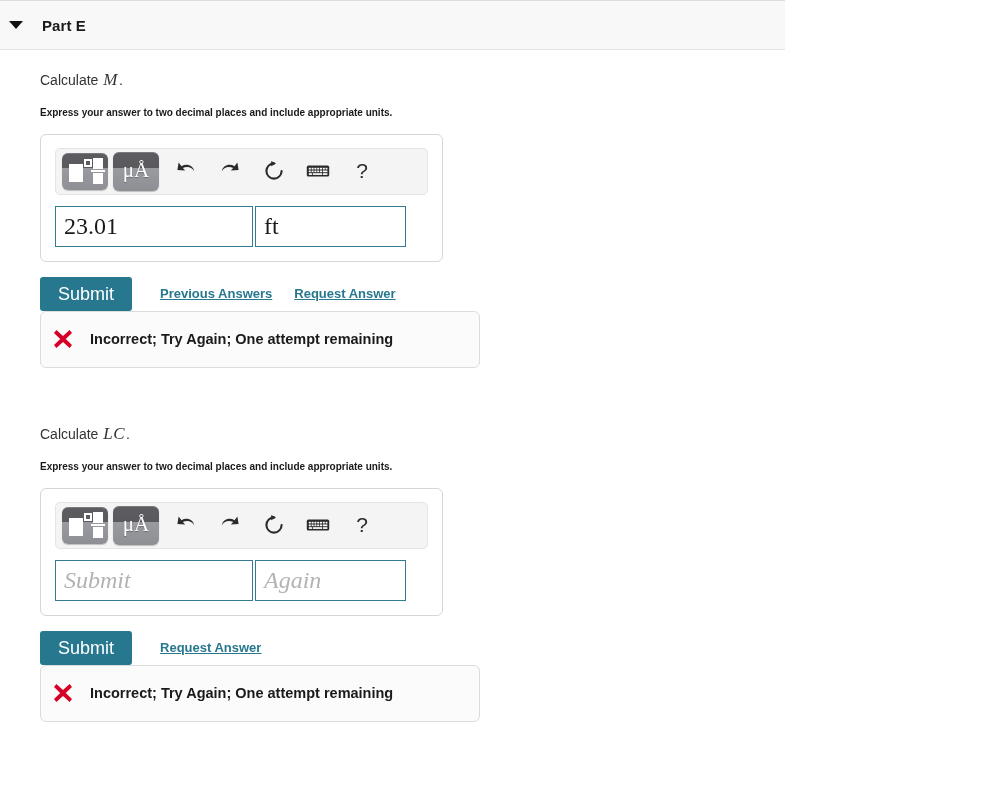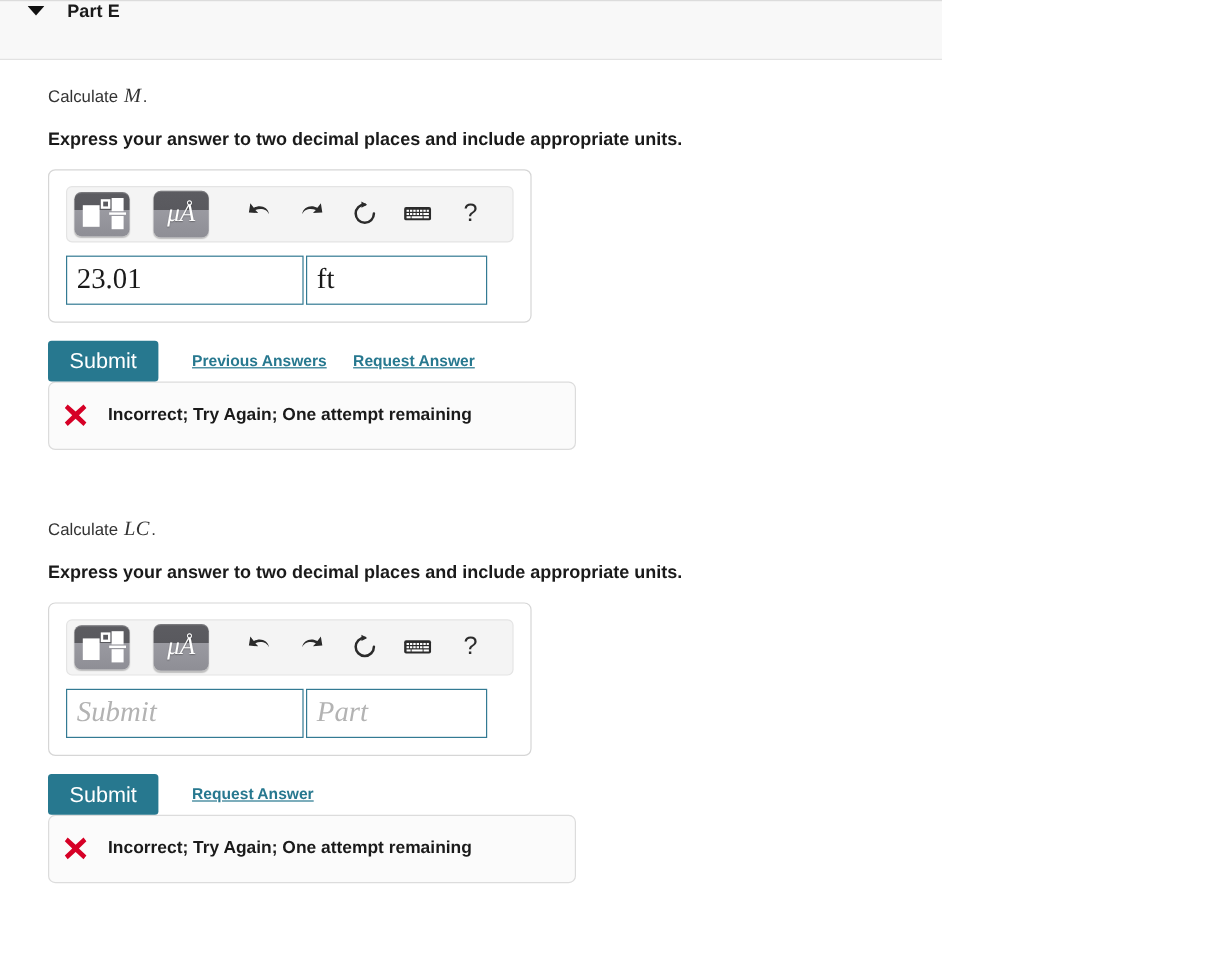--- a/index.html
+++ b/index.html
@@ -24,21 +24,22 @@
 
   
   .part-header {
     width: 785px;
     box-sizing: border-box;
     background: #f8f8f8;
     border-top: 1px solid #e2e2e2;
     border-bottom: 1px solid #e2e2e2;
     height: 50px;
     display: flex;
-    padding-left: 22px;
+    align-items: center;
+    padding-left: 8px;
   }
   .part-header.first { border-top: 1px solid #dcdcdc; }
 
   .caret {
     width: 16px;
     height: 16px;
     margin-right: 18px;
     flex: 0 0 auto;
     display: flex;
     align-items: center;
@@ -68,21 +69,21 @@
   }
   .mathvar {
     font-family: "Liberation Serif", serif;
     font-style: italic;
     font-size: 17px;
     letter-spacing: 0.5px;
     padding: 0 1px;
   }
 
   .instruction {
-    font-size: 15px;
+    font-size: 10px;
     font-weight: bold;
     color: #1a1a1a;
     margin-top: 14px;
     line-height: 1.4;
   }
 
   
   .answer-box {
     margin-top: 14px;
     width: 403px;
@@ -101,27 +102,26 @@
     display: flex;
     align-items: center;
     padding: 0 6px;
     box-sizing: border-box;
   }
 
   .tb-btn {
     width: 46px;
     height: 37px;
     border-radius: 6px;
-    margin-right: 20px;
+    margin-right: 5px;
     background: linear-gradient(180deg, #5c5c61 0%, #59595e 40%, #9a9aa1 41%, #8e8e95 100%);
     box-shadow: inset 0 1px 0 rgba(255,255,255,0.18), 0 1px 1px rgba(0,0,0,0.22);
     position: relative;
     cursor: pointer;
     flex: 0 0 auto;
-    font-style: italic;
   }
 
   
   .tb-btn .g-big {
     position: absolute;
     left: 7px; top: 11px;
     width: 14px; height: 18px;
     background: #ffffff;
   }
   .tb-btn .g-sup {
@@ -425,21 +425,21 @@
             <rect x="7.0" y="10.2" width="9.2" height="1.7" fill="#ffffff"></rect>
             <rect x="17.0" y="10.2" width="4.4" height="1.7" fill="#ffffff"></rect>
           </svg>
         </div>
 
         <div class="tb-icon help">?</div>
       </div>
 
       <div class="field-row">
         <div class="mq-field value placeholder">Submit</div>
-        <div class="mq-field units placeholder">Part</div>
+        <div class="mq-field units placeholder">Again</div>
       </div>
     </div>
 
     <div class="submit-row">
       <button class="btn-submit">Submit</button>
       <a class="link-answer">Request Answer</a>
     </div>
 
     <div class="feedback">
       <span class="x-mark">

